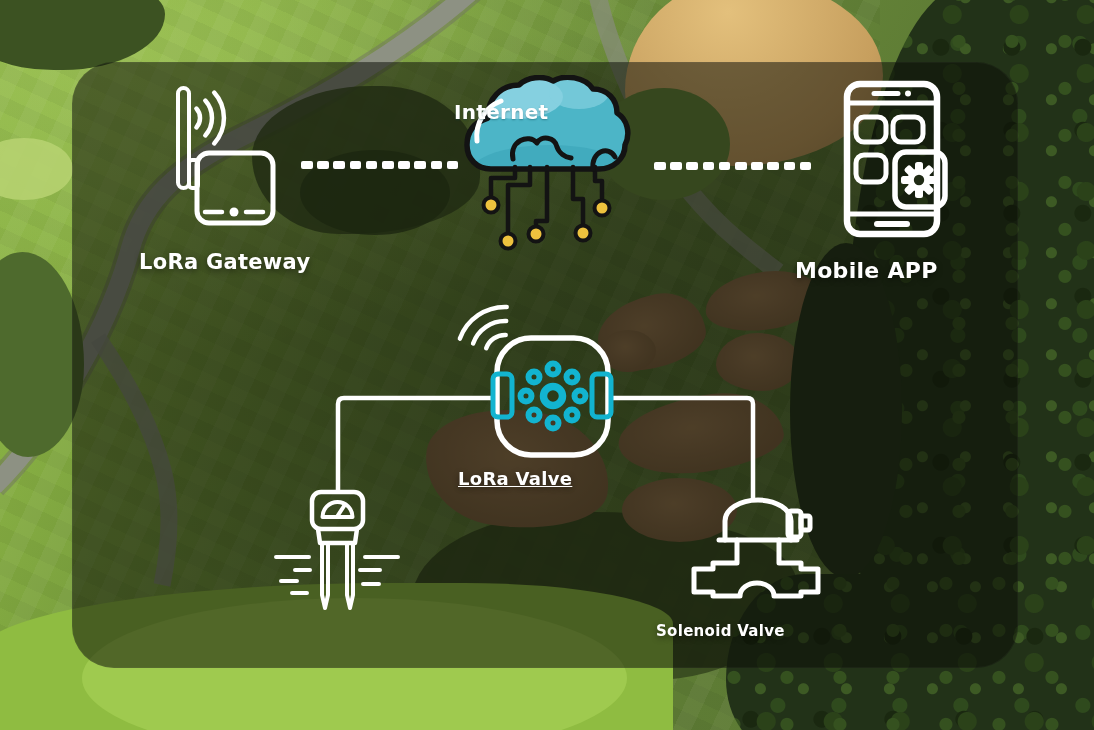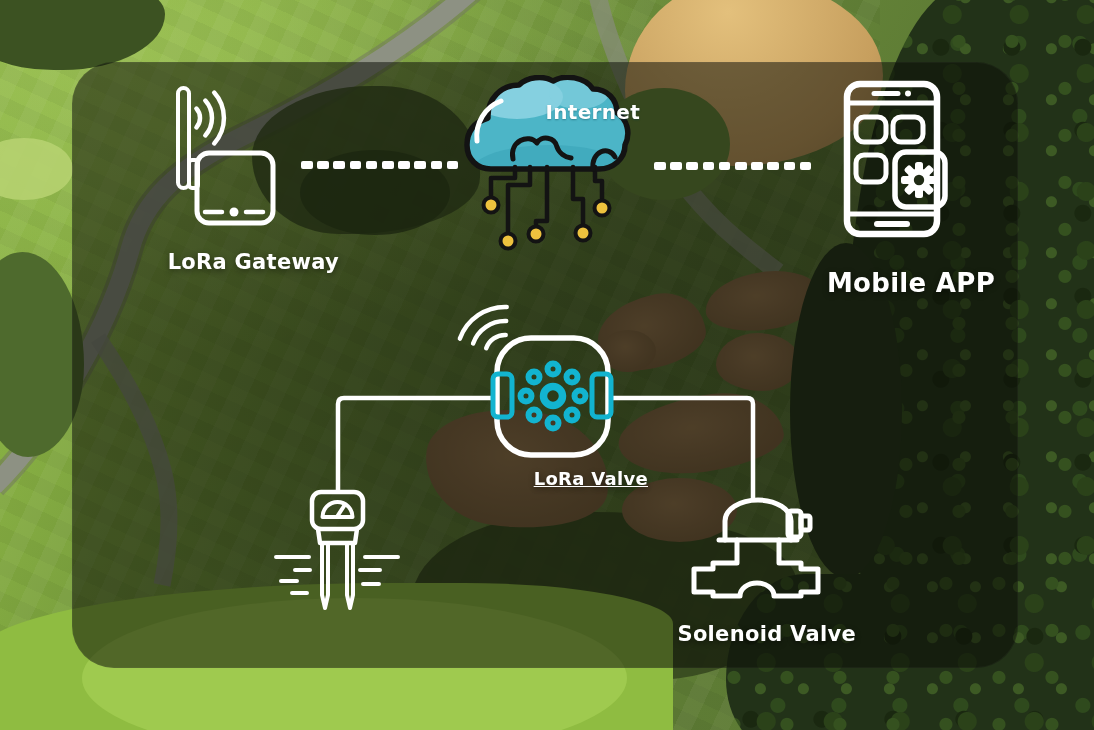--- a/index.html
+++ b/index.html
@@ -55,28 +55,28 @@
 
   .panel{position:absolute;left:72px;top:62px;width:946px;height:606px;z-index:1;
       background:rgba(9,11,6,.52);border-radius:42px;box-shadow:inset 0 0 0 1px rgba(255,255,255,.03);}
 
   .connectors{position:absolute;left:0;top:0;z-index:2;pointer-events:none;}
   .dashes{position:absolute;display:flex;gap:4.6px;z-index:2;}
   .dashes i{display:block;width:11.6px;height:7.5px;background:var(--connector-white,#fff);border-radius:2px;}
   .dl{left:301px;top:161px;} .dr{left:654px;top:162px;}
 
   .node-svg{position:absolute;z-index:3;}
-  .lbl{position:absolute;z-index:4;color:var(--label-text,#fff);font-weight:bold;text-align:right;
+  .lbl{position:absolute;z-index:4;color:var(--label-text,#fff);font-weight:bold;text-align:left;
        letter-spacing:.3px;text-shadow:0 2px 6px rgba(0,0,0,.45);}
   .lbl-gateway{left:139px;top:250px;width:200px;font-size:21px;}
   .lbl-internet{left:454px;top:100px;width:186px;font-size:20px;text-shadow:0 1px 2px rgba(0,60,70,.4);}
-  .lbl-mobile{left:795px;top:268px;width:200px;font-size:26px;}
+  .lbl-mobile{left:795px;top:258px;width:200px;font-size:22px;}
   .lbl-controller{left:458px;top:464px;width:190px;font-size:18px;line-height:29px;text-decoration:underline;}
   .lbl-sensor{left:237px;top:623px;width:200px;font-size:21px;}
-  .lbl-solenoid{left:656px;top:622px;width:200px;font-size:21px;}
+  .lbl-solenoid{left:656px;top:622px;width:200px;font-size:15px;}
 </style>
 </head>
 <body>
 
 <div class="stage">
 
   <div class="bg">
     <div class="stripes"></div>
     <svg class="paths-svg" width="1094" height="730">
       <path d="M 478 -15 C 408 48 318 100 243 136 C 178 168 143 200 130 250 C 119 291 98 338 68 388 C 44 428 24 456 -6 486" fill="none" stroke="#70745f" stroke-width="26" opacity=".5"></path>

